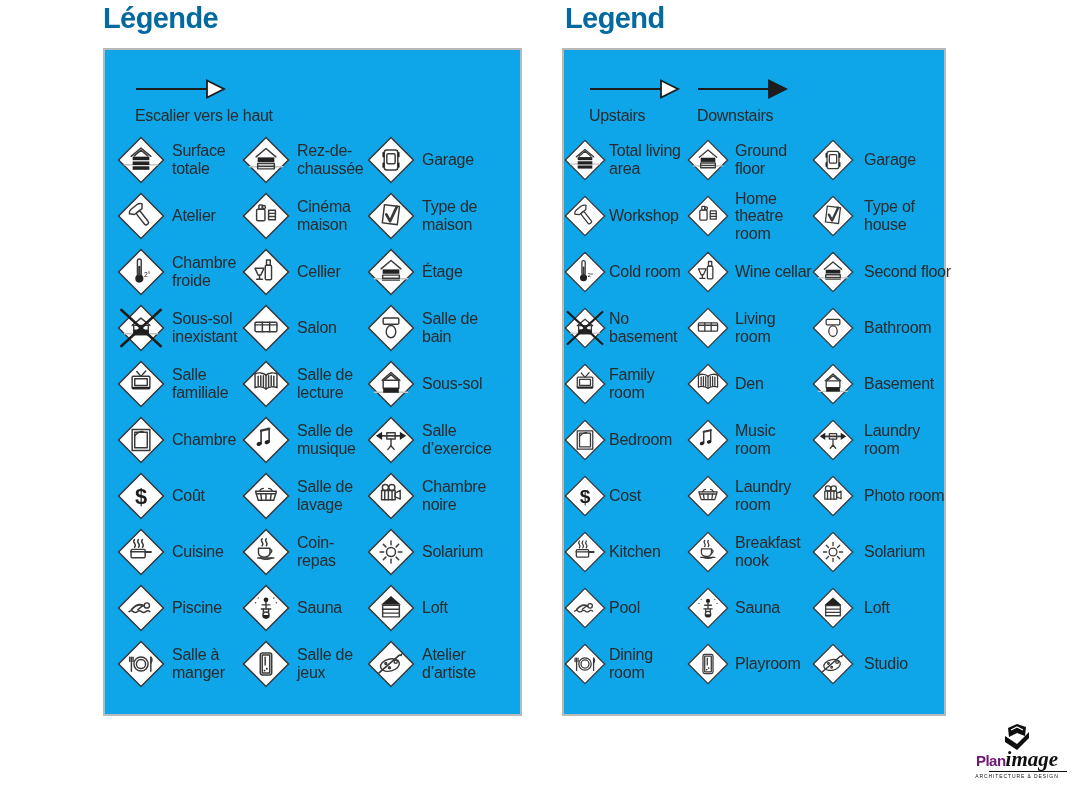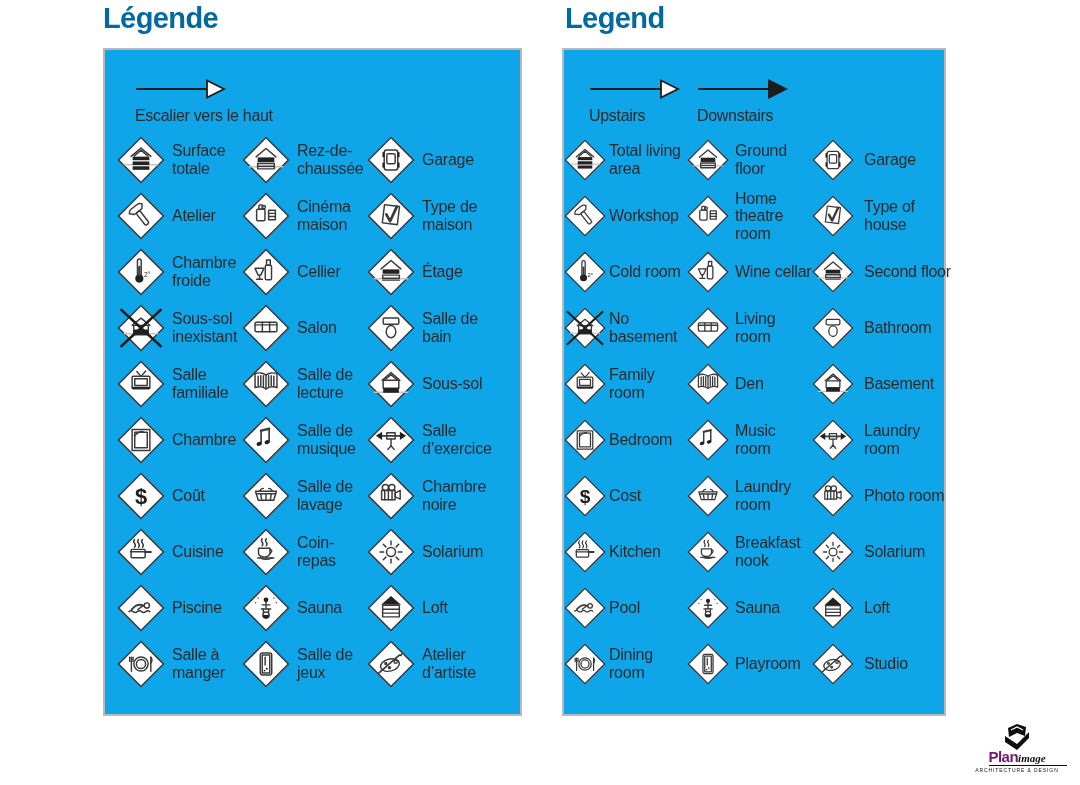--- a/index.html
+++ b/index.html
@@ -23,21 +23,21 @@
   #panel-fr .grid{padding-left:12px;grid-template-columns:55px 70px 55px 70px 55px 87px;}
   #panel-en .grid{grid-template-columns:45px 78px 48px 77px 52px 88px;}
   .icon-cell{line-height:0;}
   #panel-fr .diamond-icon{width:48px;height:48px;}
   #panel-en .diamond-icon{width:42px;height:42px;}
   .label-cell{font-size:16px;line-height:1.1;letter-spacing:-0.25px;color:#2b2b2b;}
   .logo{position:absolute;top:724px;right:13px;width:100px;text-align:center;}
   .logo-mark{display:block;margin:0 auto -2px auto;}
   .logo-text{font-size:15px;line-height:1;white-space:nowrap;}
   .logo-text .plan{font-weight:700;letter-spacing:-0.5px;color:#701a75;}
-  .logo-text .image{font-style:italic;font-weight:700;font-size:11px;
+  .logo-text .image{font-style:italic;font-weight:700;font-size:21px;
                     font-family:"Liberation Serif", serif;color:#0e0e0e;}
   .logo-underline{height:1.4px;background:#0e0e0e;width:78px;margin:1px 0 1px auto;}
   .logo-tagline{font-size:5px;letter-spacing:0.9px;color:#141414;white-space:nowrap;}
 </style>
 </head>
 <body>
 
 <div class="canvas">
 
   <h1 class="panel-title" id="title-fr">Légende</h1>

